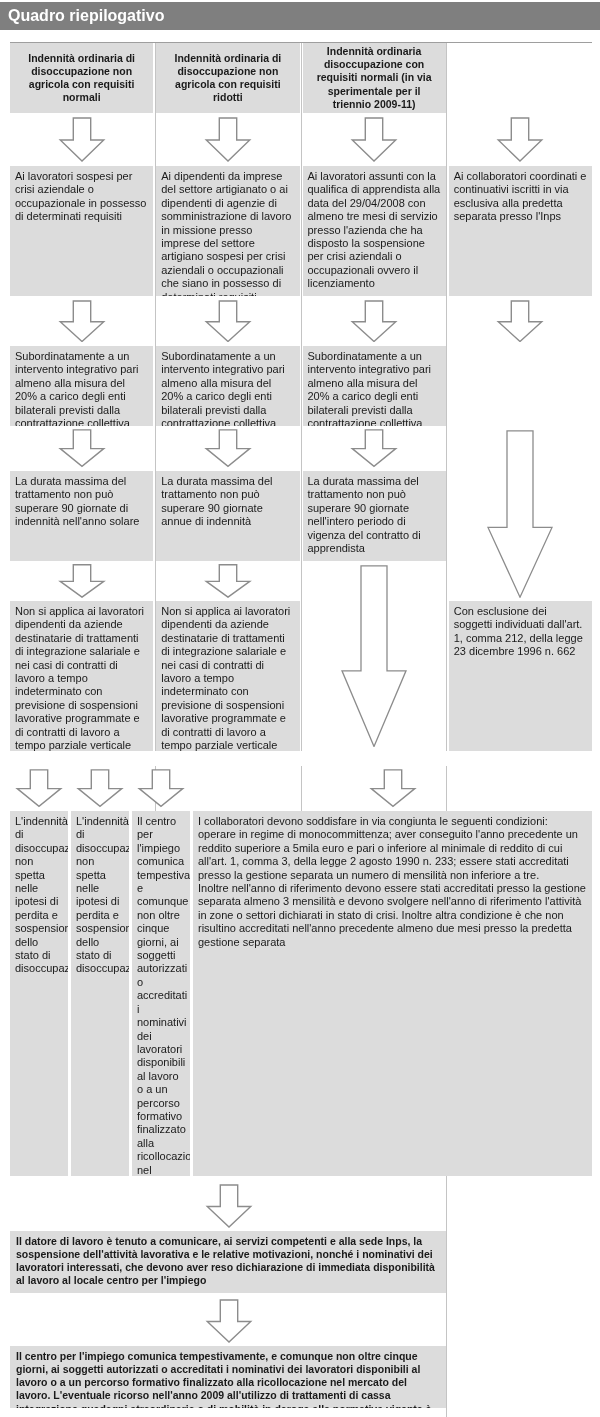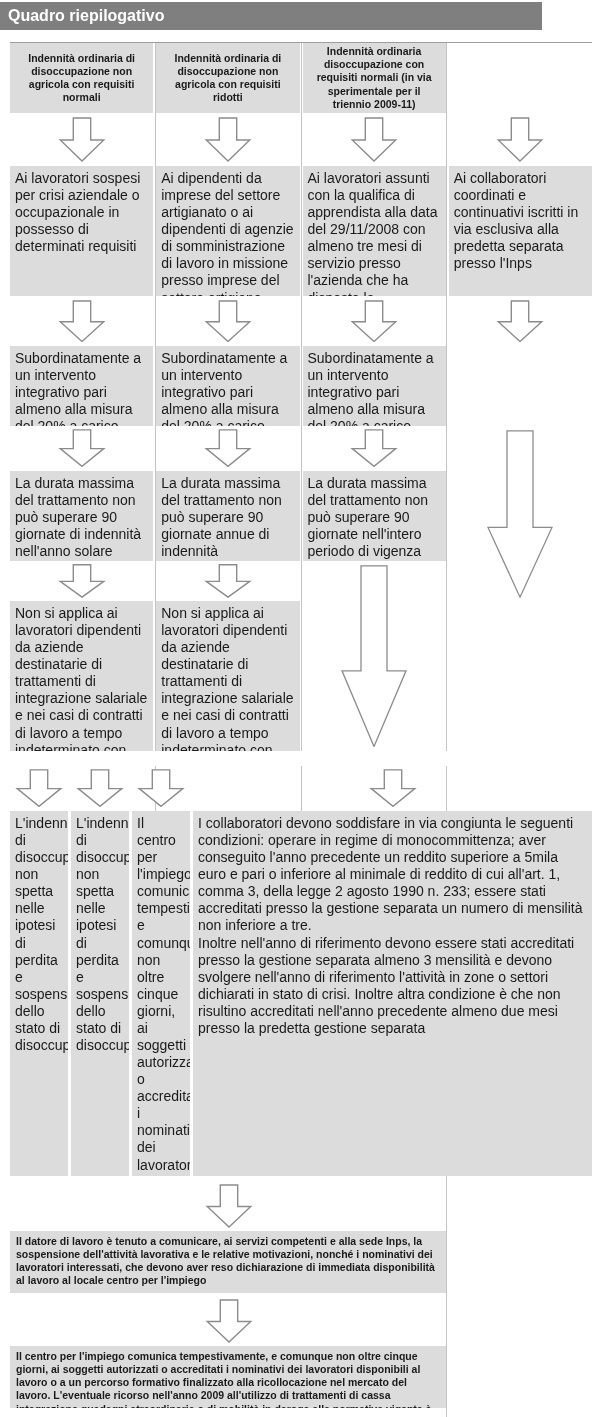--- a/index.html
+++ b/index.html
@@ -3,21 +3,21 @@
 <meta charset="utf-8">
 <style>
   html,body{margin:0;padding:0;}
   body{
     width:600px;height:1417px;background:#ffffff;overflow:hidden;
     font-family:"Liberation Sans","DejaVu Sans",sans-serif;
     color:#1a1a1a;
   }
   .page{padding-top:2px;}
   .title-bar{
-    width:542px;height:28px;background:#7f7f7f;color:#fff;
+    width:600px;height:28px;background:#7f7f7f;color:#fff;
     font-size:16px;font-weight:bold;line-height:28px;
     padding-left:8px;box-sizing:border-box;margin-bottom:12px;
   }
   .wrapper{margin-left:10px;width:582px;}
   .lined{
     background-image:linear-gradient(#c4c4c4,#c4c4c4),linear-gradient(#c4c4c4,#c4c4c4),linear-gradient(#c4c4c4,#c4c4c4);
     background-size:1px 100%;background-repeat:no-repeat;
     background-position:25% 0,50% 0,75% 0;
   }
   .gridA{
@@ -29,21 +29,21 @@
   .gridB{
     display:grid;grid-template-columns:repeat(3,1fr);column-gap:3px;
     grid-template-rows:45px 365px;
   }
   .h{
     background:#dcdcdc;display:flex;align-items:center;justify-content:center;
     text-align:center;font-weight:bold;font-size:10.5px;line-height:1.25;
     padding:3px 5px;box-sizing:border-box;overflow:hidden;
   }
   .t{
-    background:#dcdcdc;font-size:14px;line-height:1.22;
+    background:#dcdcdc;font-size:11px;line-height:1.22;
     padding:4px 5px;box-sizing:border-box;overflow:hidden;
   }
   .pre{white-space:pre-line;}
   .a{display:flex;align-items:center;justify-content:center;}
   .a svg{width:58px;height:85%;}
   .a.tall svg{width:66px;height:96%;}
   .bottom-section{position:relative;margin-top:5px;width:582px;font-weight:bold;}
   .col4-line{position:absolute;left:436px;top:-5px;bottom:-10px;width:1px;background:#c4c4c4;}
   .bottom-col{width:437px;}
   .f-arrow{height:50px;display:flex;align-items:center;justify-content:center;}
@@ -94,21 +94,21 @@
           </svg>
         </div>
       <div class="a" style="grid-row:2;grid-column:4">
           <svg viewBox="0 0 60 42" preserveAspectRatio="none">
             <use href="#arrow-small"></use>
           </svg>
         </div>
 
       <div class="t" style="grid-row:3;grid-column:1">Ai lavoratori sospesi per crisi aziendale o occupazionale in possesso di determinati requisiti</div>
       <div class="t" style="grid-row:3;grid-column:2">Ai dipendenti da imprese del settore artigianato o ai dipendenti di agenzie di somministrazione di lavoro in missione presso imprese del settore artigiano sospesi per crisi aziendali o occupazionali che siano in possesso di determinati requisiti</div>
-      <div class="t" style="grid-row:3;grid-column:3">Ai lavoratori assunti con la qualifica di apprendista alla data del 29/11/2008 con almeno tre mesi di servizio presso l'azienda che ha disposto la sospensione per crisi aziendali o occupazionali ovvero il licenziamento</div>
+      <div class="t" style="grid-row:3;grid-column:3">Ai lavoratori assunti con la qualifica di apprendista alla data del 29/04/2008 con almeno tre mesi di servizio presso l'azienda che ha disposto la sospensione per crisi aziendali o occupazionali ovvero il licenziamento</div>
       <div class="t" style="grid-row:3;grid-column:4">Ai collaboratori coordinati e continuativi iscritti in via esclusiva alla predetta separata presso l'Inps</div>
 
       <div class="a" style="grid-row:4;grid-column:1">
           <svg viewBox="0 0 60 42" preserveAspectRatio="none">
             <use href="#arrow-small"></use>
           </svg>
         </div>
       <div class="a" style="grid-row:4;grid-column:2">
           <svg viewBox="0 0 60 42" preserveAspectRatio="none">
             <use href="#arrow-small"></use>
@@ -165,20 +165,21 @@
           </svg>
         </div>
       <div class="a tall" style="grid-row:8 / span 2;grid-column:3">
           <svg viewBox="0 0 66 100" preserveAspectRatio="none">
             <use href="#arrow-tall"></use>
           </svg>
         </div>
 
       <div class="t" style="grid-row:9;grid-column:1">Non si applica ai lavoratori dipendenti da aziende destinatarie di trattamenti di integrazione salariale e nei casi di contratti di lavoro a tempo indeterminato con previsione di sospensioni lavorative programmate e di contratti di lavoro a tempo parziale verticale</div>
       <div class="t" style="grid-row:9;grid-column:2">Non si applica ai lavoratori dipendenti da aziende destinatarie di trattamenti di integrazione salariale e nei casi di contratti di lavoro a tempo indeterminato con previsione di sospensioni lavorative programmate e di contratti di lavoro a tempo parziale verticale</div>
+      <div class="t" style="grid-row:9;grid-column:4">Con esclusione dei soggetti individuati dall'art. 1, comma 212, della legge 23 dicembre 1996 n. 662</div>
     </div>
 
     <div class="gap15"></div>
 
     <div class="gridB lined">
 
       <div class="a" style="grid-row:1;grid-column:1">
           <svg viewBox="0 0 60 42" preserveAspectRatio="none">
             <use href="#arrow-small"></use>
           </svg>

